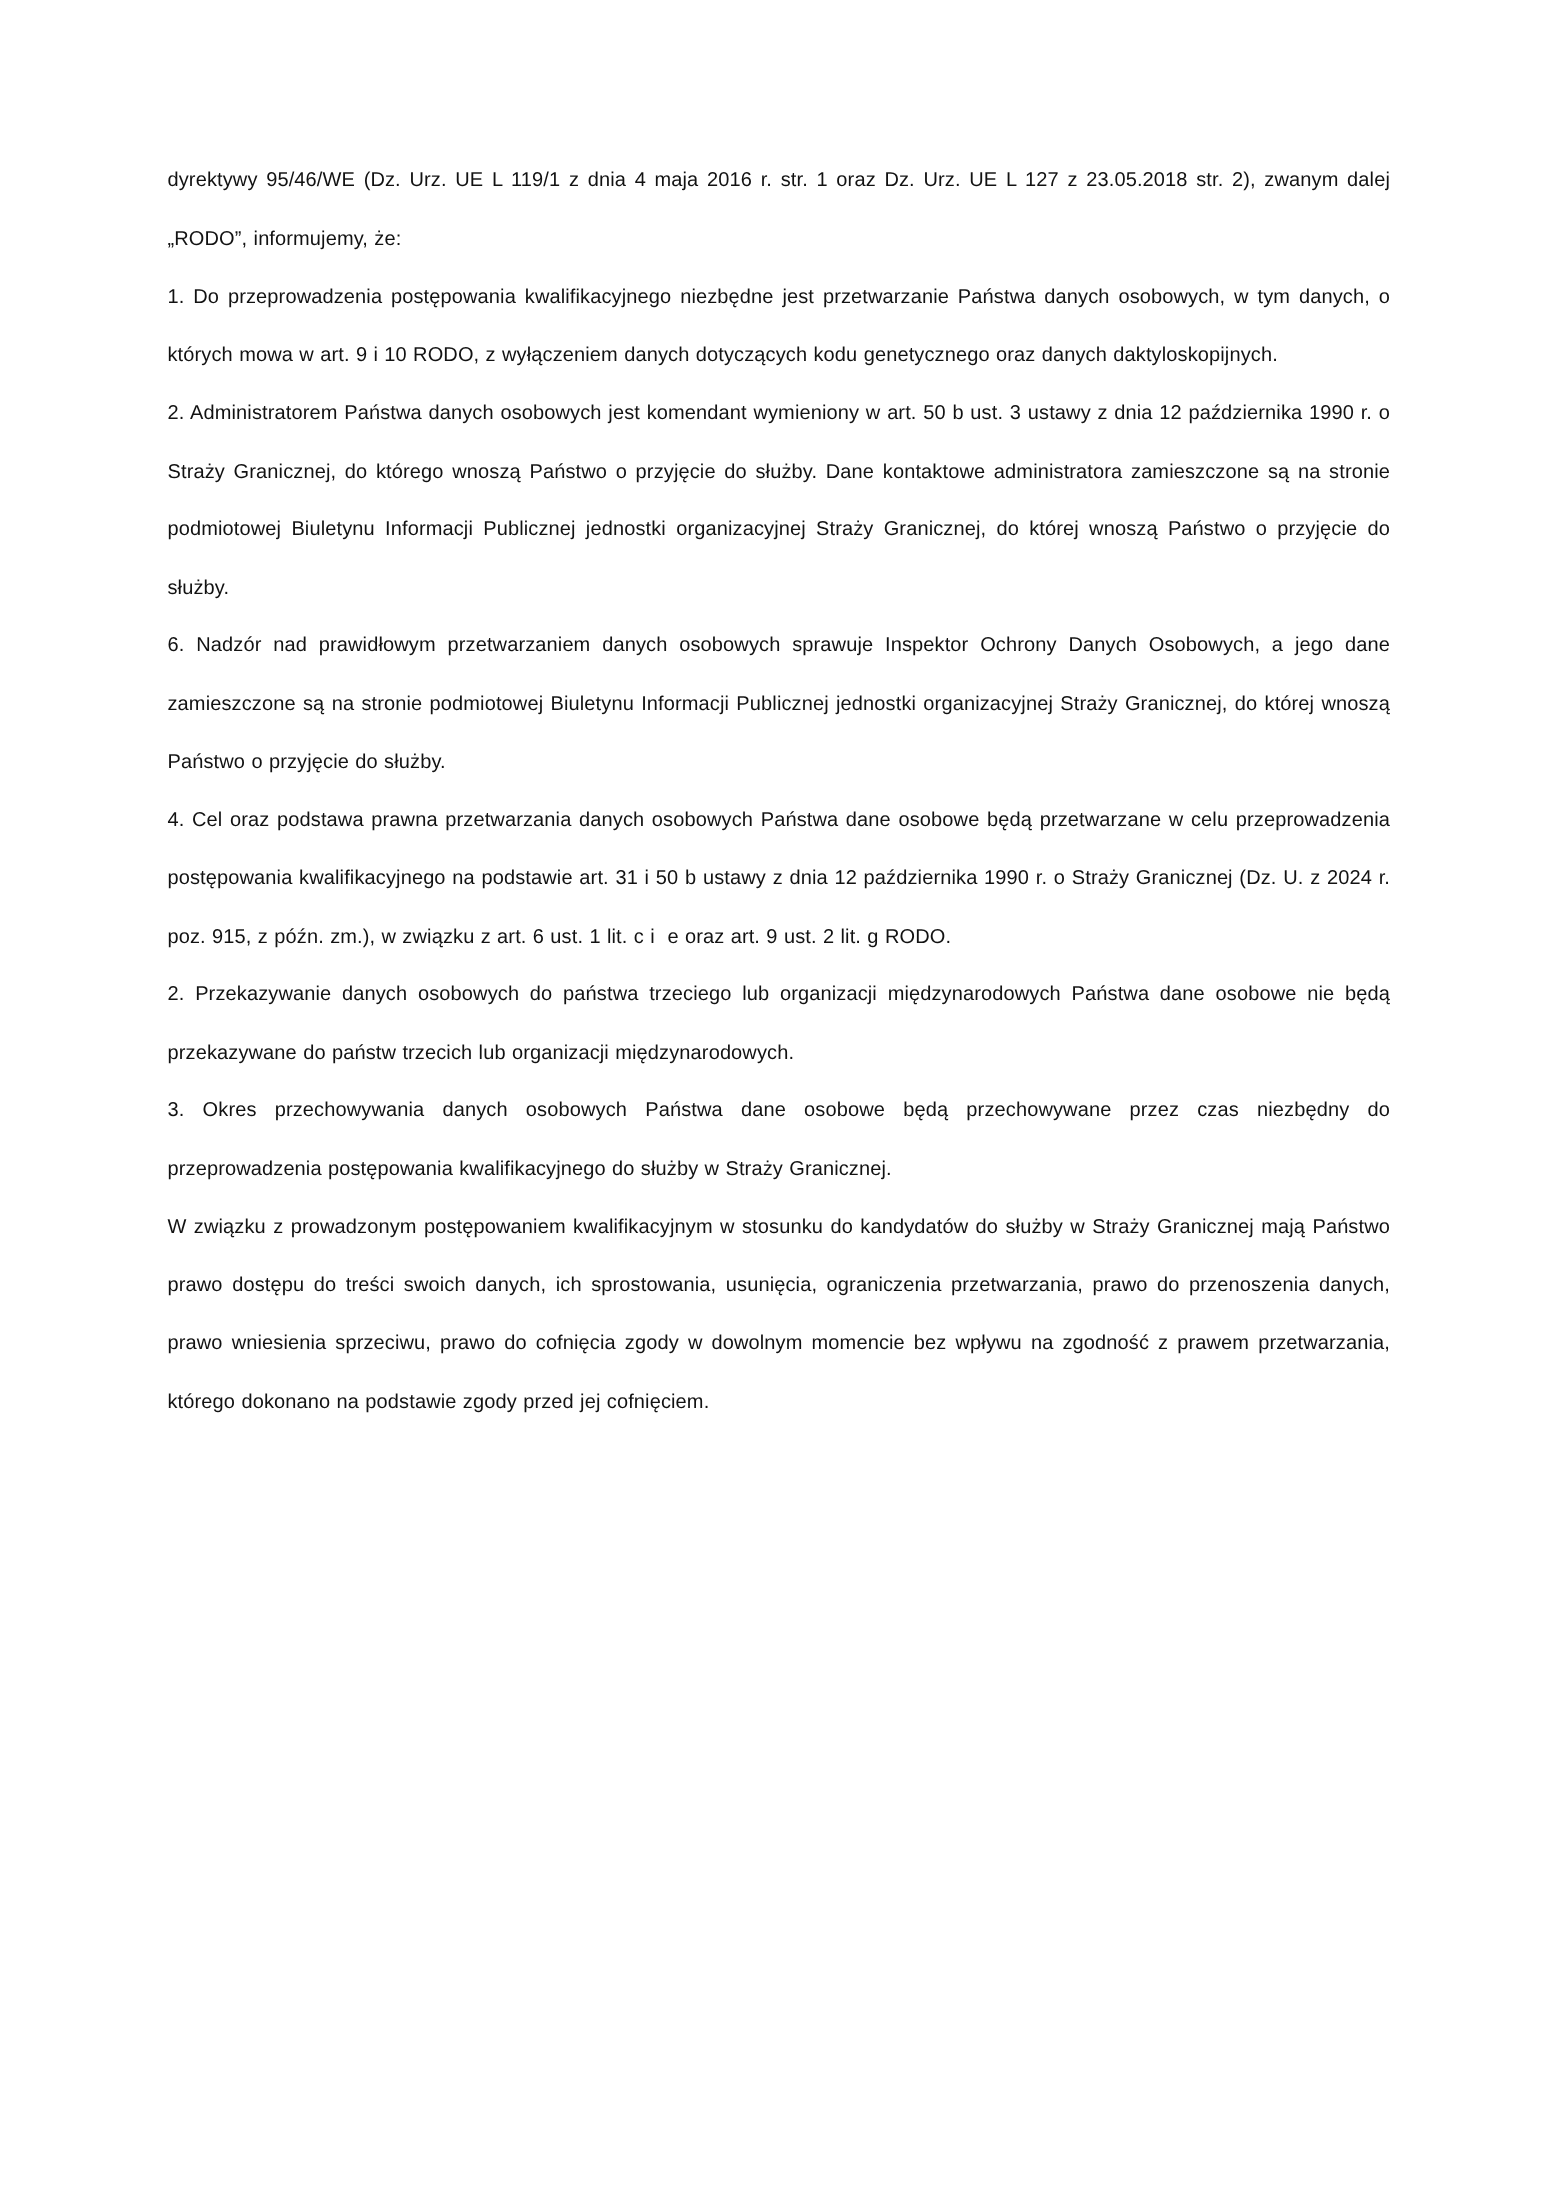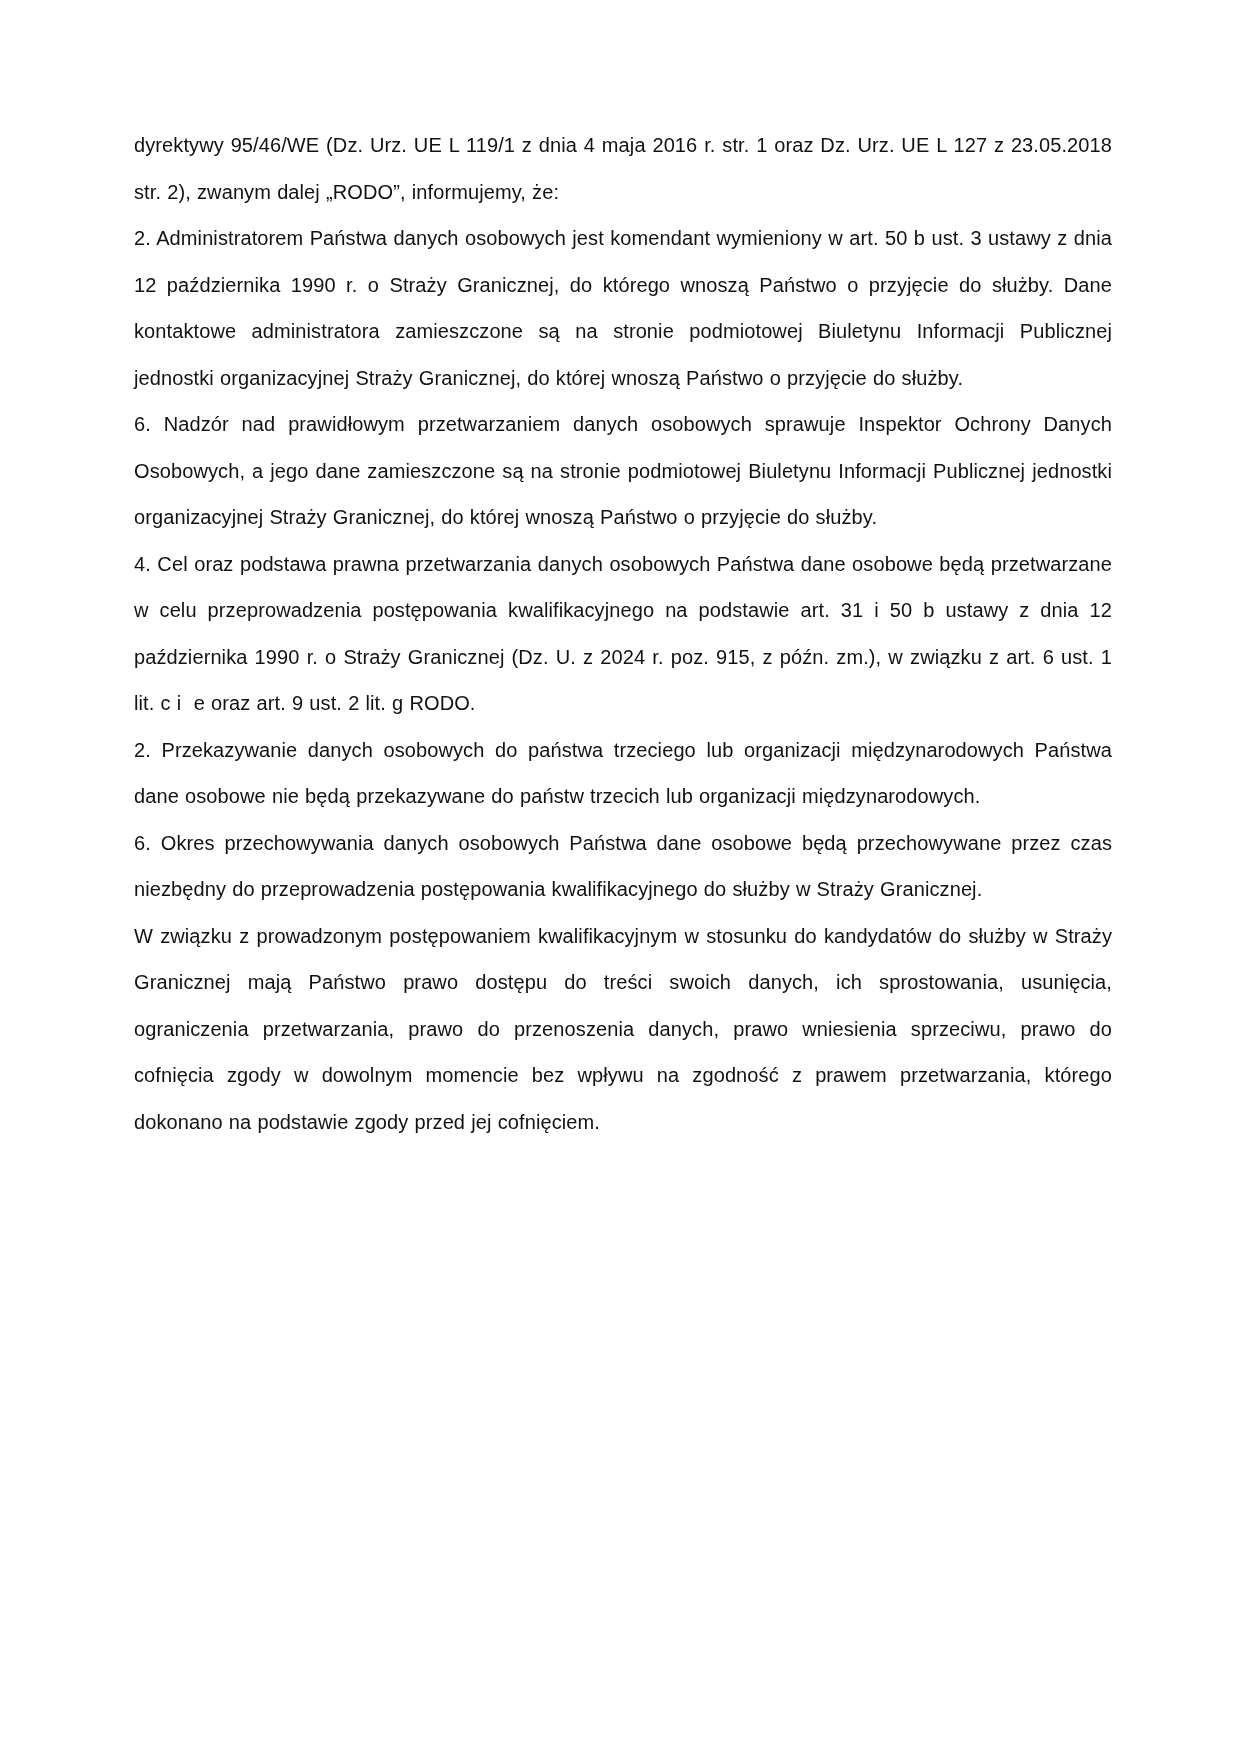--- a/index.html
+++ b/index.html
@@ -14,38 +14,39 @@
     background: #ffffff;
     overflow: hidden;
     font-family: "Liberation Sans", "DejaVu Sans", sans-serif;
   }
   .content {
     position: absolute;
     top: 122px;
     left: 134px;
     width: 978px;
     color: #121212;
-    font-size: 20px;
+    font-size: 16px;
     line-height: 46.5px;
     letter-spacing: 0.1px;
   }
   .para {
     margin: 0;
     padding: 0;
     text-align: justify;
     text-justify: inter-word;
     word-spacing: 0.5px;
   }
 </style>
 </head>
 <body>
 
 <div class="page">
   <div class="content">
     <p class="para">dyrektywy 95/46/WE (Dz. Urz. UE L 119/1 z dnia 4 maja 2016 r. str. 1 oraz Dz. Urz. UE L 127 z 23.05.2018 str. 2), zwanym dalej „RODO”, informujemy, że:</p>
+    <p class="para">1. Do przeprowadzenia postępowania kwalifikacyjnego niezbędne jest przetwarzanie Państwa danych osobowych, w tym danych, o których mowa w art. 9 i 10 RODO, z wyłączeniem danych dotyczących kodu genetycznego oraz danych daktyloskopijnych.</p>
     <p class="para">2. Administratorem Państwa danych osobowych jest komendant wymieniony w art. 50 b ust. 3 ustawy z dnia 12 października 1990 r. o Straży Granicznej, do którego wnoszą Państwo o&nbsp;przyjęcie do służby. Dane kontaktowe administratora zamieszczone są na stronie podmiotowej Biuletynu Informacji Publicznej jednostki organizacyjnej Straży Granicznej, do której wnoszą Państwo o przyjęcie do służby.</p>
     <p class="para">6. Nadzór nad prawidłowym przetwarzaniem danych osobowych sprawuje Inspektor Ochrony Danych Osobowych, a jego dane zamieszczone są na stronie podmiotowej Biuletynu Informacji Publicznej jednostki organizacyjnej Straży Granicznej, do której wnoszą Państwo o przyjęcie do służby.</p>
     <p class="para">4. Cel oraz podstawa prawna przetwarzania danych osobowych Państwa dane osobowe będą przetwarzane w celu przeprowadzenia postępowania kwalifikacyjnego na podstawie art. 31 i&nbsp;50&nbsp;b ustawy z dnia 12 października 1990 r. o Straży Granicznej (Dz. U. z 2024 r. poz. 915, z późn. zm.), w związku z art. 6 ust. 1 lit. c i&nbsp; e oraz art. 9 ust. 2 lit. g RODO.</p>
     <p class="para">2. Przekazywanie danych osobowych do państwa trzeciego lub organizacji międzynarodowych Państwa dane osobowe nie będą przekazywane do państw trzecich lub organizacji międzynarodowych.</p>
-    <p class="para">6. Okres przechowywania danych osobowych Państwa dane osobowe będą przechowywane przez czas niezbędny do przeprowadzenia postępowania kwalifikacyjnego do służby w Straży Granicznej.</p>
+    <p class="para">3. Okres przechowywania danych osobowych Państwa dane osobowe będą przechowywane przez czas niezbędny do przeprowadzenia postępowania kwalifikacyjnego do służby w Straży Granicznej.</p>
     <p class="para">W związku z prowadzonym postępowaniem kwalifikacyjnym w stosunku do kandydatów do&nbsp;służby w Straży Granicznej mają Państwo prawo dostępu do treści swoich danych, ich&nbsp;sprostowania, usunięcia, ograniczenia przetwarzania, prawo do przenoszenia danych, prawo wniesienia sprzeciwu, prawo do cofnięcia zgody w dowolnym momencie bez wpływu na zgodność z prawem przetwarzania, którego dokonano na podstawie zgody przed jej&nbsp;cofnięciem.</p>
   </div>
 </div>
 
 </body></html>

